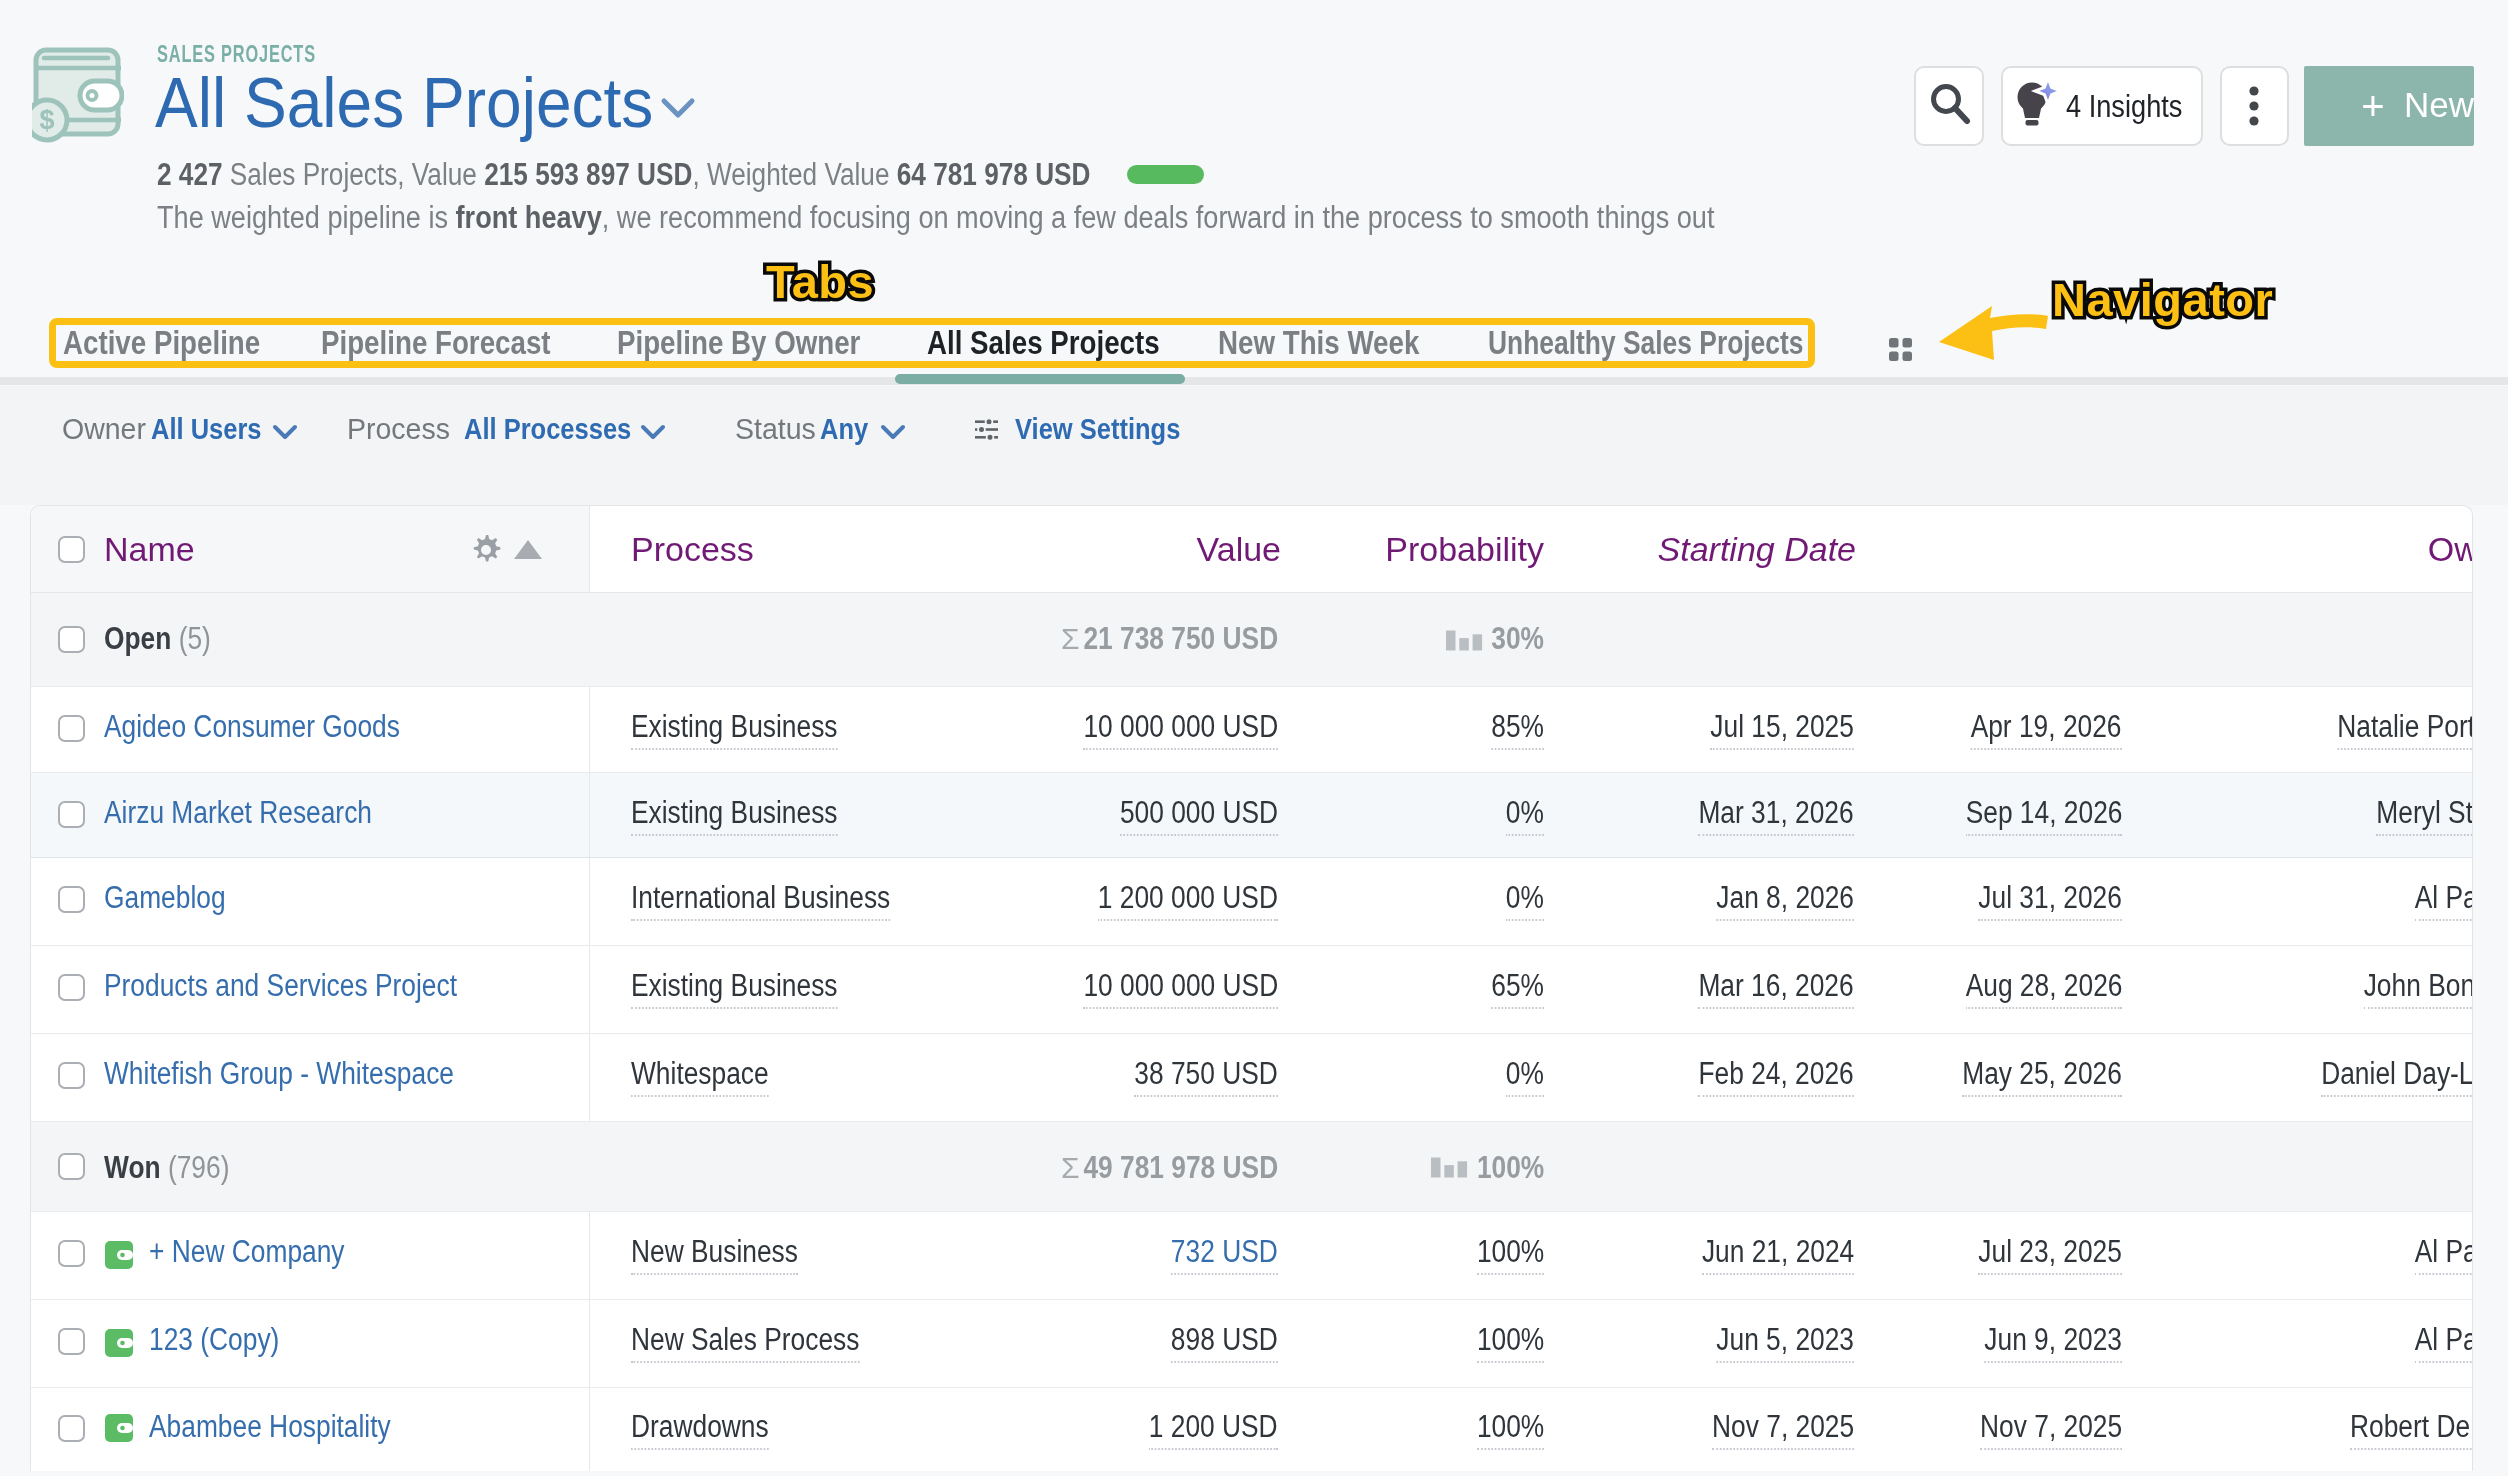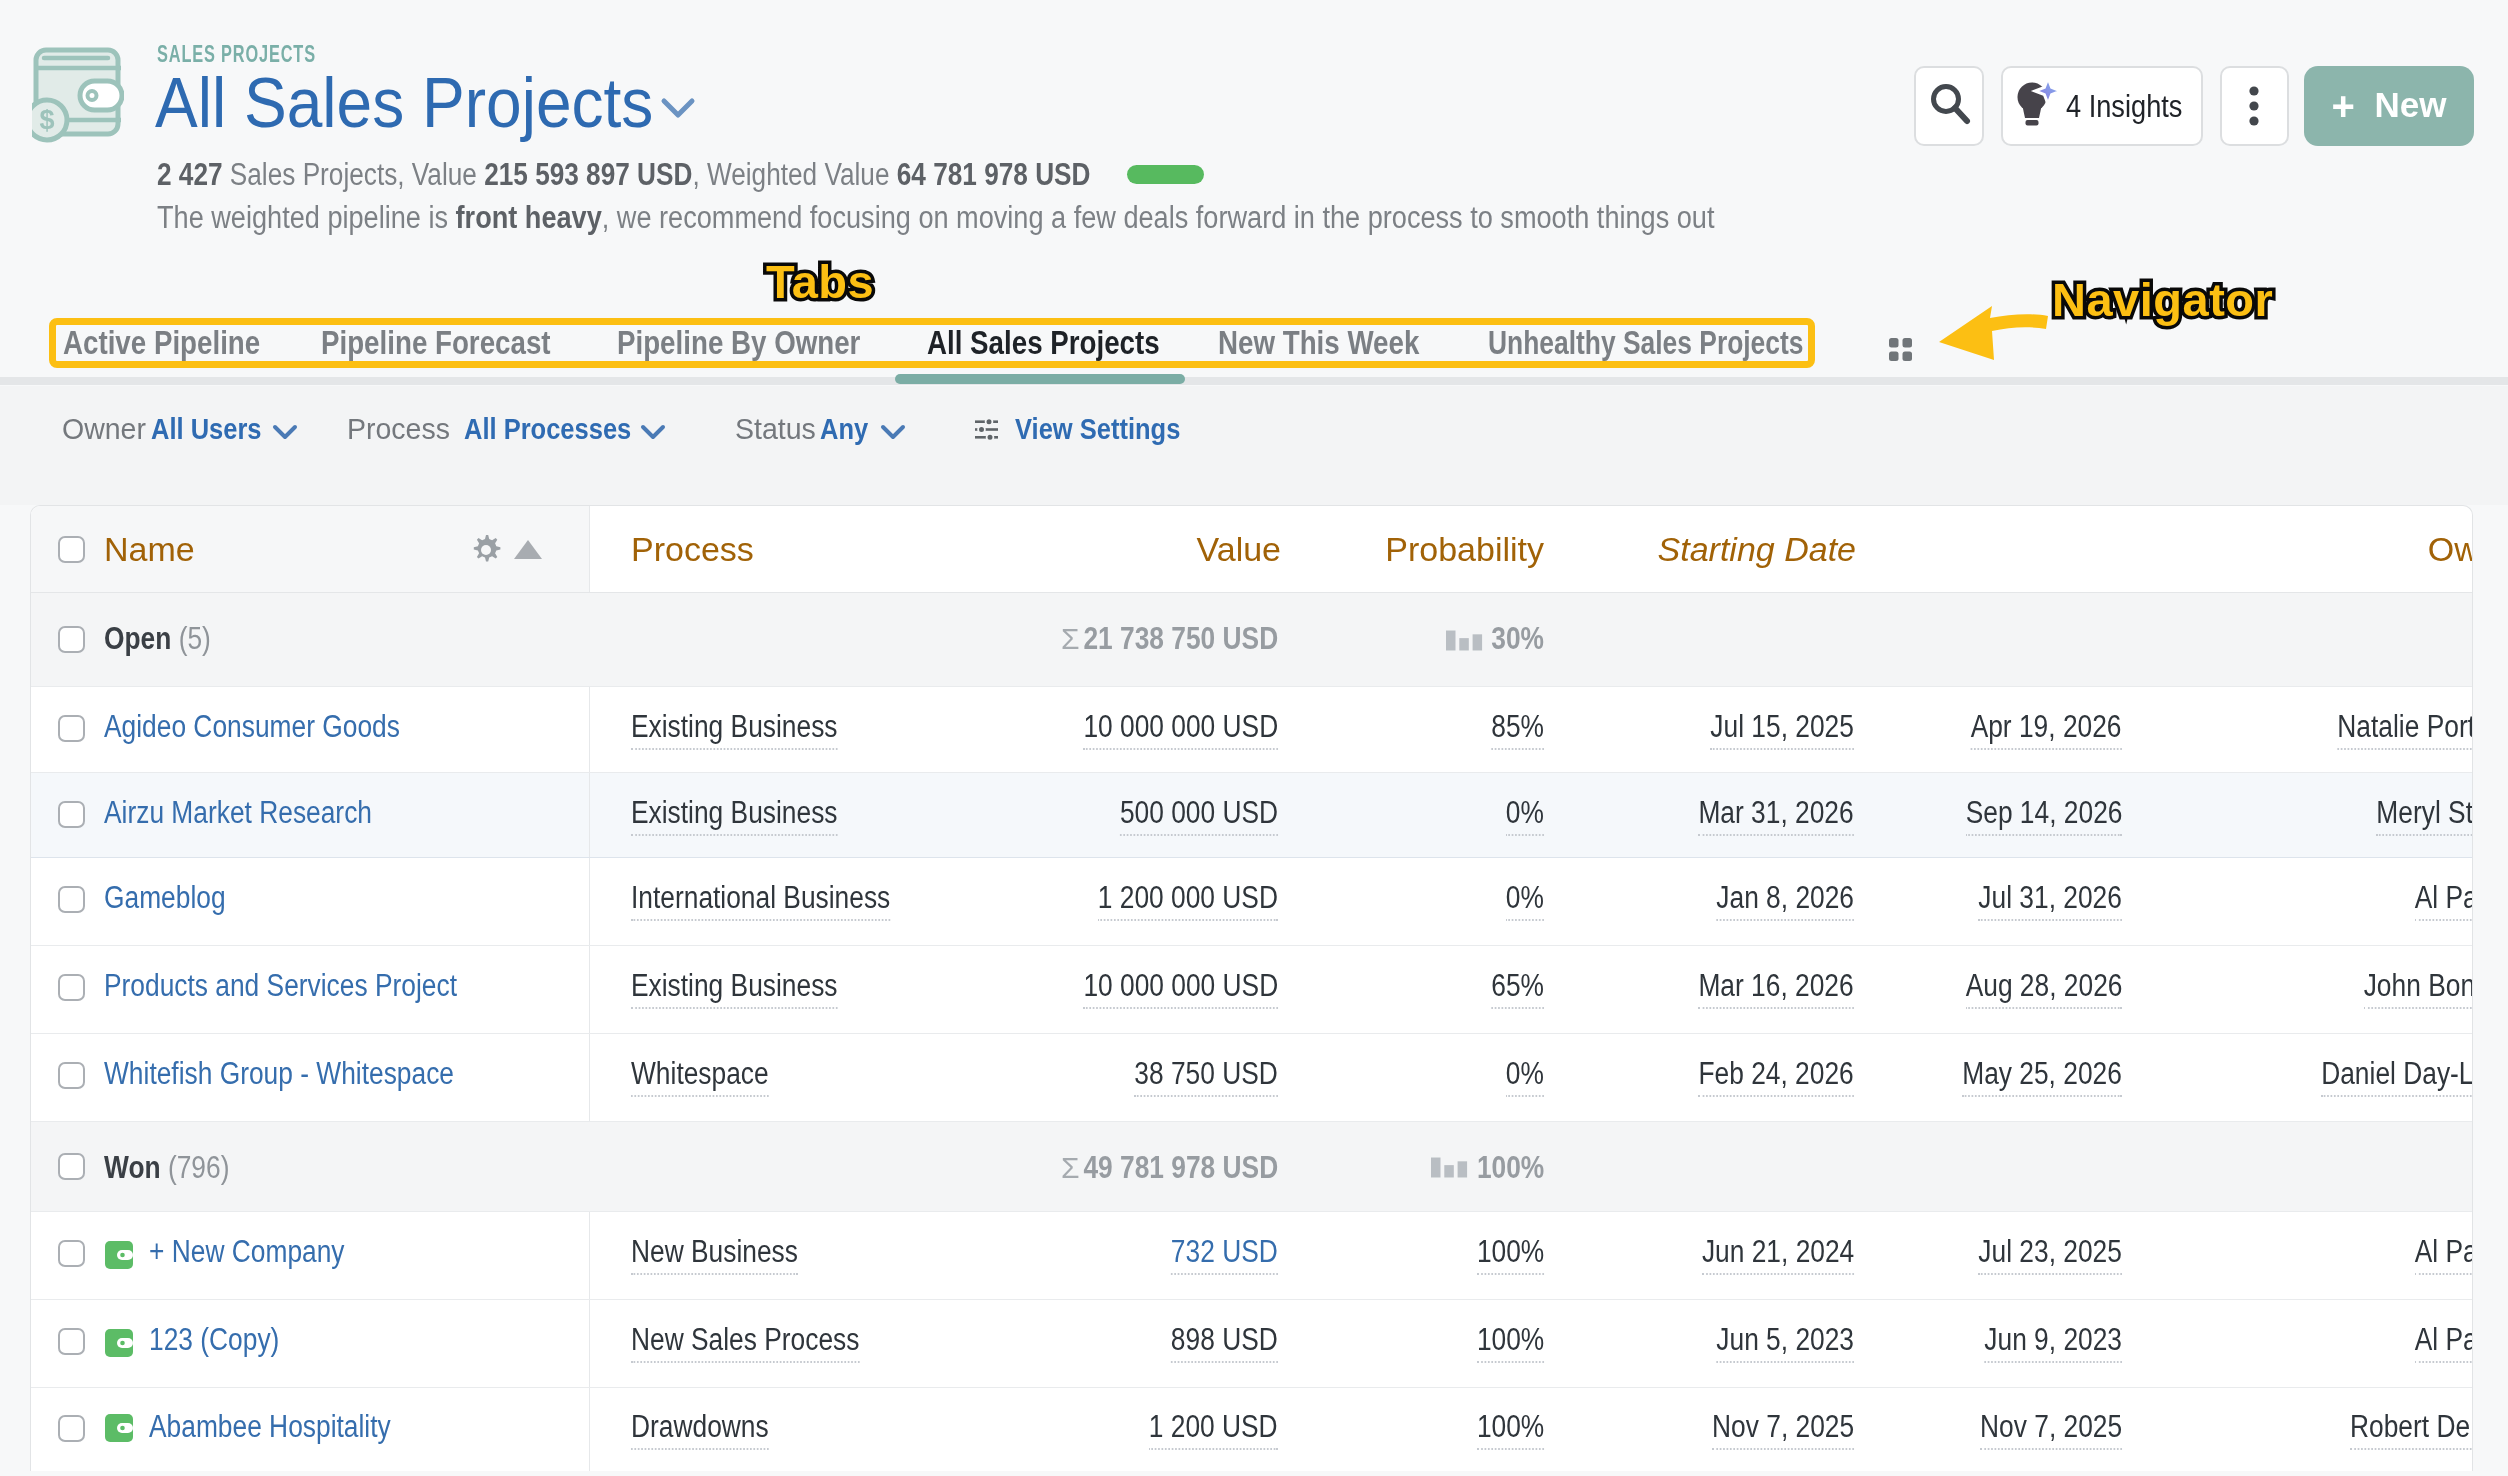--- a/index.html
+++ b/index.html
@@ -10,21 +10,21 @@
 
 #eyebrow { left:157px; top:41px; font-size:23px; font-weight:bold; letter-spacing:1.2px; color:#7aafa8; transform:scaleX(.71); transform-origin:0 50%; }
 #title { left:155px; top:63px; font-size:70px; color:#2e6ab1; transform:scaleX(.915); transform-origin:0 50%; }
 #stats { left:157px; top:157px; font-size:31px; color:#7c8085; transform:scaleX(.845); transform-origin:0 50%; white-space:nowrap; }
 #stats b, #desc b { color:#5d6166; font-weight:bold; }
 #pill { left:1127px; top:165px; width:77px; height:19px; border-radius:10px; background:#57ba5f; }
 #desc { left:157px; top:200px; font-size:31px; color:#7c8085; transform:scaleX(.875); transform-origin:0 50%; white-space:nowrap; }
 
 
 .btn { top:66px; height:80px; background:#fff; border:2px solid #dcdee0; border-radius:10px; }
-#btn-new { left:2304px; width:170px; top:66px; height:80px; background:#8cb5ac; border-radius:14px; color:#fff; font-size:35px; text-align:center; line-height:78px;font-weight:bold; }
+#btn-new { left:2304px; width:170px; top:66px; height:80px; background:#8cb5ac; border-radius:2px; color:#fff; font-size:35px; text-align:right; line-height:78px; }
 
 
 .tab { top:324px; font-size:33px; font-weight:bold; color:#7b7f84; white-space:nowrap; transform:scaleX(.84); transform-origin:0 50%; }
 .tab.active { color:#1e2227; }
 #tabrect { left:49px; top:318px; width:1766px; height:50px; border:7px solid #fcbf13; border-radius:8px; }
 #track { left:0; top:377px; width:2508px; height:8px; background:#e4e6e8; }
 #tealbar { left:895px; top:374px; width:290px; height:10px; border-radius:5px; background:#7bada5; }
 
 
 .ann { font-size:47px; font-weight:bold; color:#fcbf13; -webkit-text-stroke:7px #090909; paint-order:stroke fill; letter-spacing:0.5px; }
@@ -40,21 +40,21 @@
 .row { position:absolute; left:0; width:2590px; border-bottom:1px solid #e9ebed; }
 .row .cell { position:absolute; top:0; height:100%; white-space:nowrap; }
 .namecol { position:absolute; left:0; top:0; height:100%; width:559px; border-right:1px solid #e6e8ea; }
 .grey { background:#f4f5f6; }
 .cb { position:absolute; left:27px; width:27px; height:27px; border:2px solid #abafb4; border-radius:7px; background:#fff; }
 .link { color:#356dad; }
 .dk { color:#2f353b; }
 .u { border-bottom:2px dotted #c6cad0; padding-bottom:4px; }
 .gb { font-weight:bold; color:#979ca1; }
 .wicon { position:absolute; left:74px; width:28px; height:28px; top:29px; }
-.hc { font-size:34px; color:#a16207; line-height:87px; }
+.hc { font-size:34px; color:#701a75; line-height:87px; }
 .gc { font-size:31px; line-height:92px; }
 .lft { transform:scaleX(.85); transform-origin:0 50%; }
 .rgt { transform:scaleX(.85); transform-origin:100% 50%; }
 .dc { font-size:31px; line-height:80px; }
 .cb { top:28px; }
 </style>
 </head>
 <body>
 
 <svg class="abs" style="left:32px;top:45px" width="92" height="98" viewBox="0 0 92 98">

